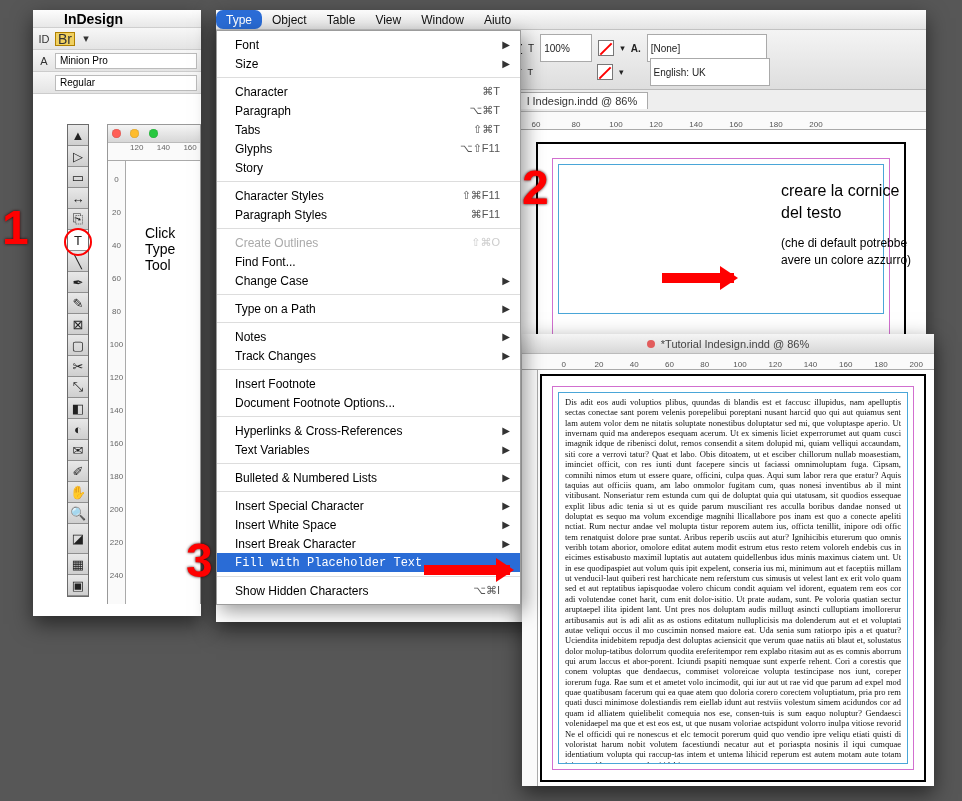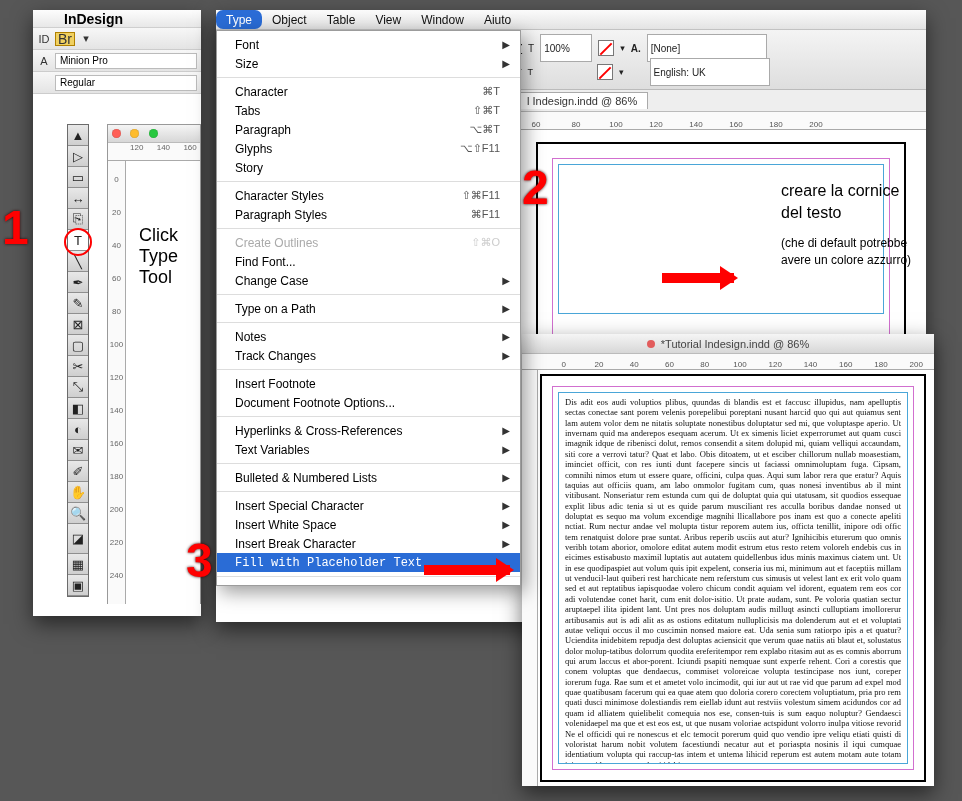--- a/index.html
+++ b/index.html
@@ -72,21 +72,21 @@
     height:21px;border-bottom:1px solid #8f8f8f;font-size:13px;color:#222;
     display:flex;align-items:center;justify-content:center;cursor:pointer;
     background:linear-gradient(#e8e8e8,#cfcfcf);
   }
   #p1 .toolbar .tool.sel{background:#fff;}
   #p1 .typecircle{
     position:absolute;left:31px;top:218px;width:28px;height:28px;
     border:2px solid #ff0000;border-radius:50%;pointer-events:none;
   }
   #p1 .clicktxt{
-    position:absolute;left:106px;top:215px;font-size:18px;color:#000;
+    position:absolute;left:112px;top:215px;font-size:14px;color:#000;
   }
   
   #p2 { left:216px; top:10px; width:710px; height:612px; }
   #p2 .menubar{
     height:20px;background:linear-gradient(#fbfbfb,#e3e3e3);
     border-bottom:1px solid #c2c2c2;display:flex;align-items:center;
     font-size:12px;color:#111;
   }
   #p2 .menubar .it{padding:0 10px;height:100%;display:flex;align-items:center;border-radius:7px;}
   #p2 .menubar .it.active{background:#2a6cd6;color:#fff;}
@@ -302,26 +302,26 @@
     <div class="mi">
         <span>Size</span>
         <span class="arrow">▶</span>
       </div>
     <hr>
     <div class="mi">
         <span>Character</span>
         <span class="sc">⌘T</span>
       </div>
     <div class="mi">
+        <span>Paragraph</span>
+        <span class="sc">⌥⌘T</span>
+      </div>
+    <div class="mi">
         <span>Tabs</span>
         <span class="sc">⇧⌘T</span>
-      </div>
-    <div class="mi">
-        <span>Paragraph</span>
-        <span class="sc">⌥⌘T</span>
       </div>
     <div class="mi">
         <span>Glyphs</span>
         <span class="sc">⌥⇧F11</span>
       </div>
     <div class="mi">
         <span>Story</span>
       </div>
     <hr>
     <div class="mi">
@@ -389,20 +389,24 @@
         <span class="arrow">▶</span>
       </div>
     <div class="mi">
         <span>Insert Break Character</span>
         <span class="arrow">▶</span>
       </div>
     <div class="mi sel">
         <span>Fill with Placeholder Text</span>
       </div>
     <hr>
+    <div class="mi">
+        <span>Show Hidden Characters</span>
+        <span class="sc">⌥⌘I</span>
+      </div>
   </div>
 
   <div class="instr">
     <div>creare la cornice</div>
     <div>del testo</div>
     <div class="sub">(che di default potrebbe</div>
     <div class="sub" style="margin-top:0">avere un colore azzurro)</div>
   </div>
 </div>
 

